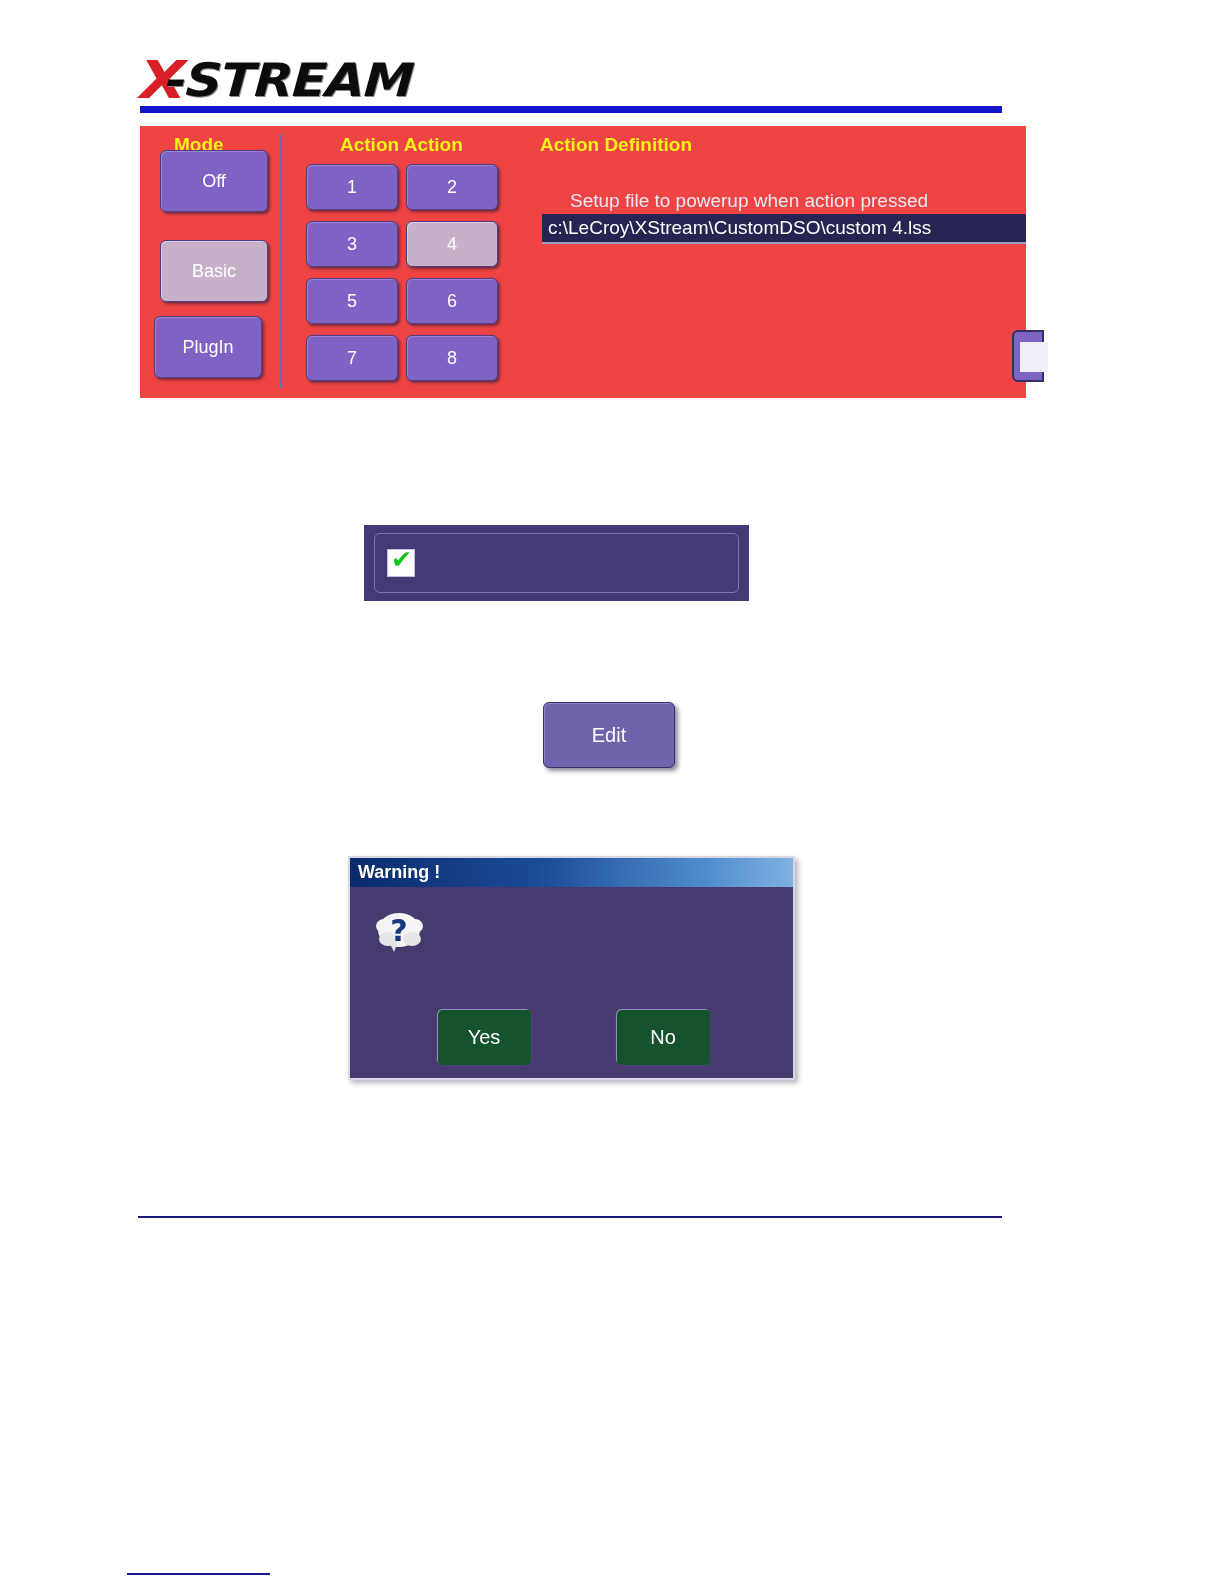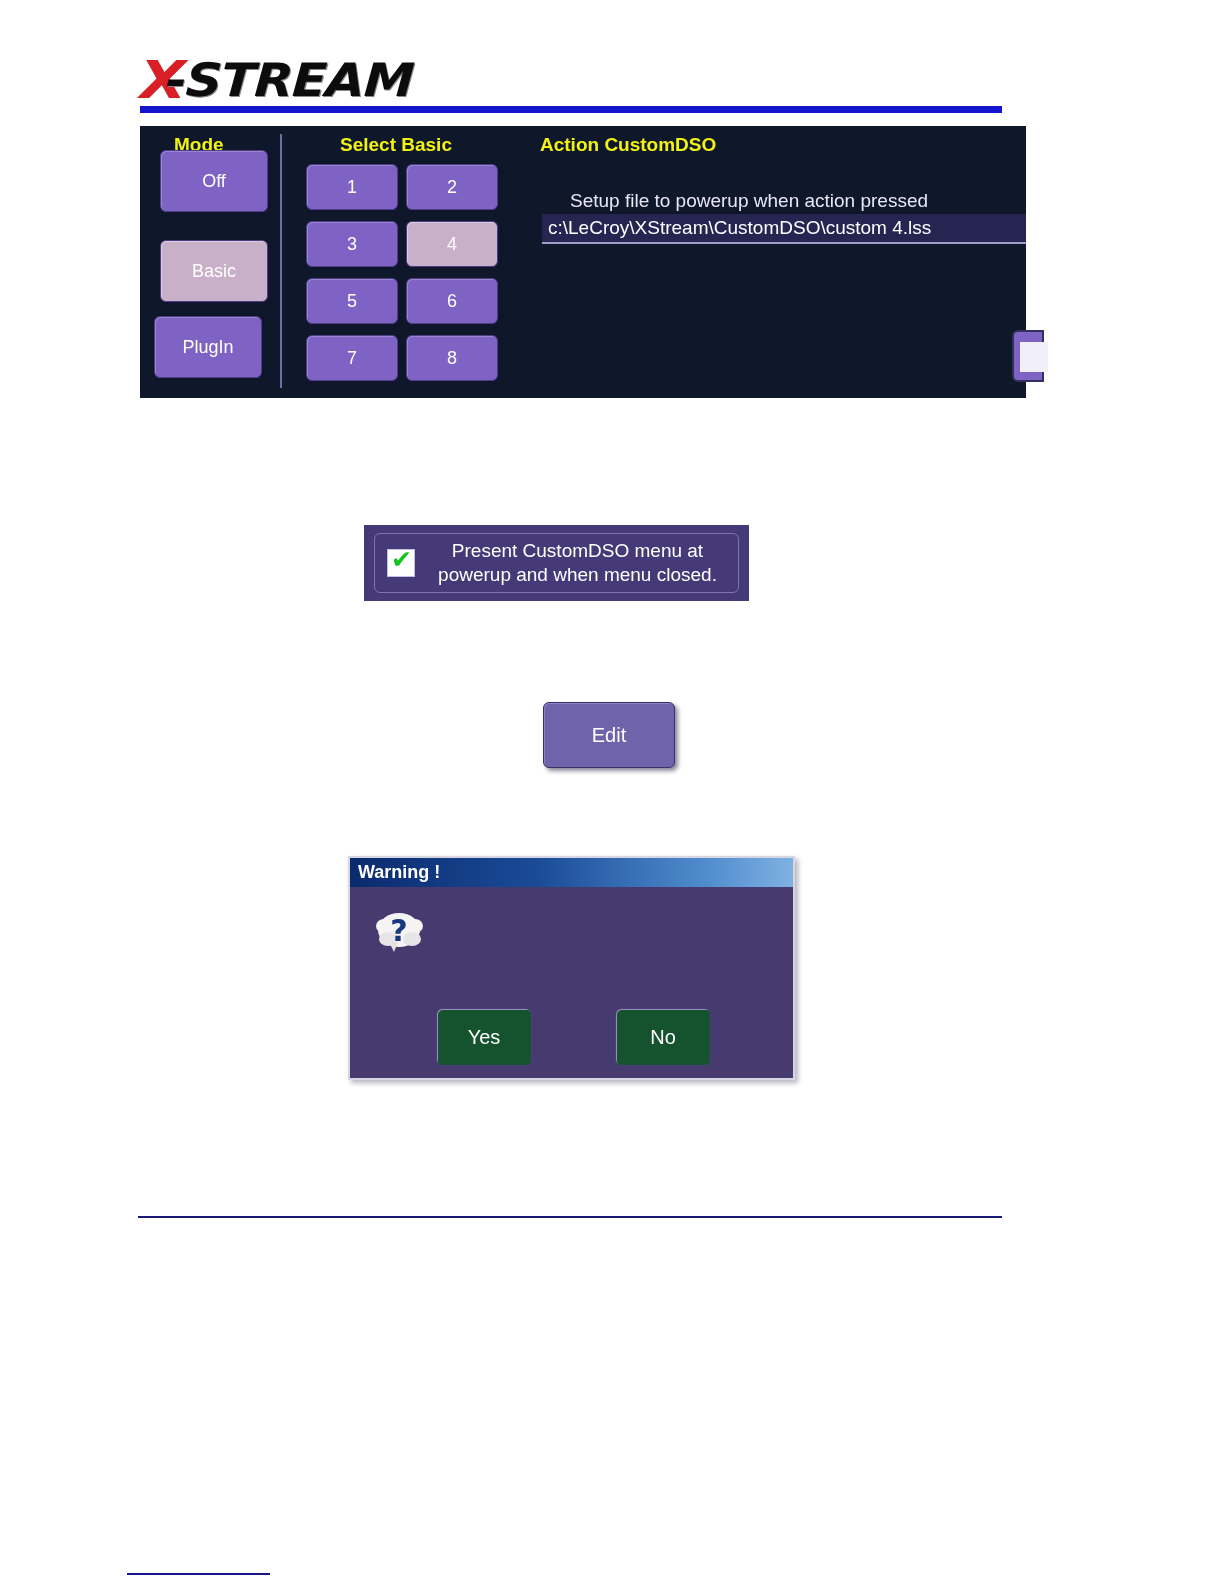--- a/index.html
+++ b/index.html
@@ -67,21 +67,21 @@
     background: #1414cd;
   }
 
   
   #customdso-panel {
     position: absolute;
     left: 140px;
     top: 126px;
     width: 886px;
     height: 272px;
-    background: #0f172a;
+    background: #ef4444;
     box-sizing: border-box;
   }
   .panel-col-title {
     position: absolute;
     color: #f2f213;
     font-size: 19px;
     font-weight: bold;
     font-family: "Liberation Sans", sans-serif;
     white-space: nowrap;
   }
@@ -359,22 +359,22 @@
   <div id="logo">
     <span id="logo-x">X</span>
     <span id="logo-stream">-STREAM</span>
   </div>
 </div>
 <div id="header-rule"></div>
 
 <div id="customdso-panel">
 
   <div class="panel-col-title" id="title-mode">Mode</div>
-  <div class="panel-col-title" id="title-select">Select Basic</div>
-  <div class="panel-col-title" id="title-actiondef">Action CustomDSO</div>
+  <div class="panel-col-title" id="title-select">Action Action</div>
+  <div class="panel-col-title" id="title-actiondef">Action Definition</div>
 
   <div class="col-divider" id="divider-1"></div>
 
   <div class="dso-btn" id="btn-mode-off">Off</div>
   <div class="dso-btn selected" id="btn-mode-basic">Basic</div>
   <div class="dso-btn" id="btn-mode-plugin">PlugIn</div>
 
   <div class="dso-btn act-btn" id="btn-act-1">1</div>
   <div class="dso-btn act-btn" id="btn-act-2">2</div>
   <div class="dso-btn act-btn" id="btn-act-3">3</div>
@@ -390,21 +390,20 @@
   <div id="browse-stub">
     <div class="inner"></div>
   </div>
 </div>
 
 <div id="checkbox-panel">
   <div id="checkbox-inner">
     <div id="powerup-checkbox">
       <span class="tick">✔</span>
     </div>
-    <div id="powerup-label">Present CustomDSO menu at powerup and when menu closed.</div>
   </div>
 </div>
 
 <div id="edit-wrap">
   <div id="btn-edit">Edit</div>
 </div>
 
 <div id="warning-dialog">
   <div id="dialog-titlebar">Warning !</div>
 

